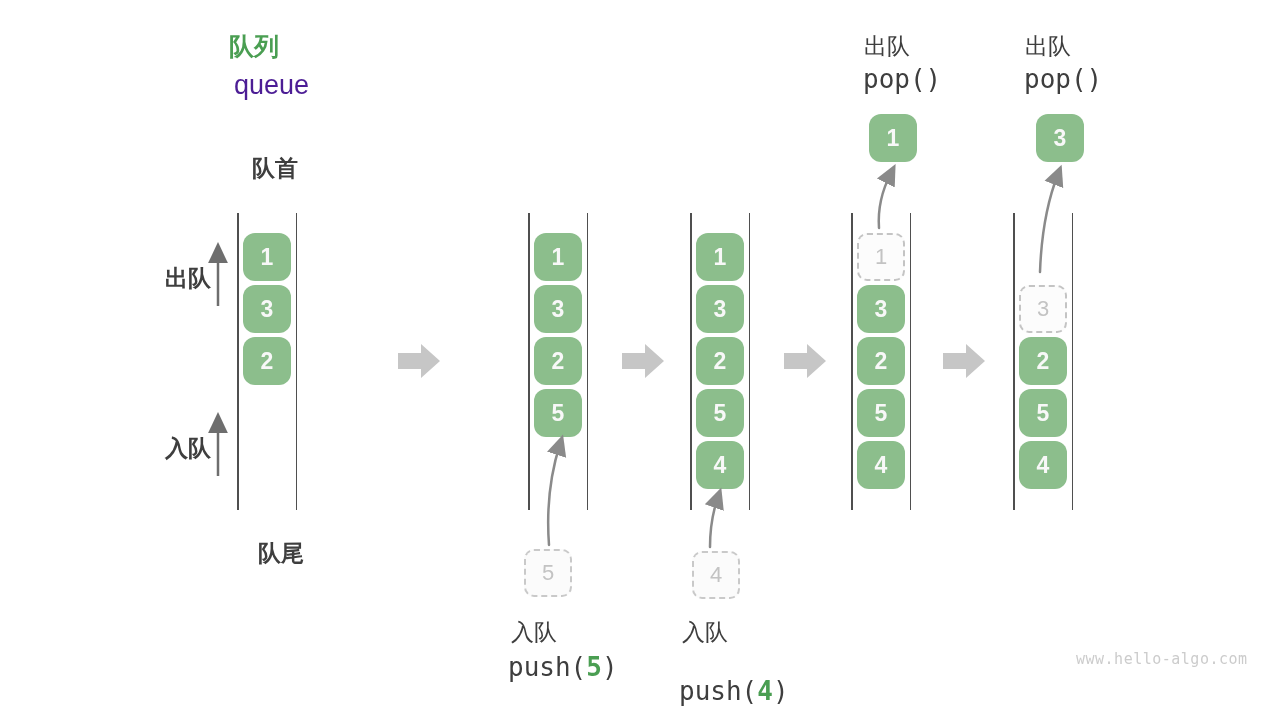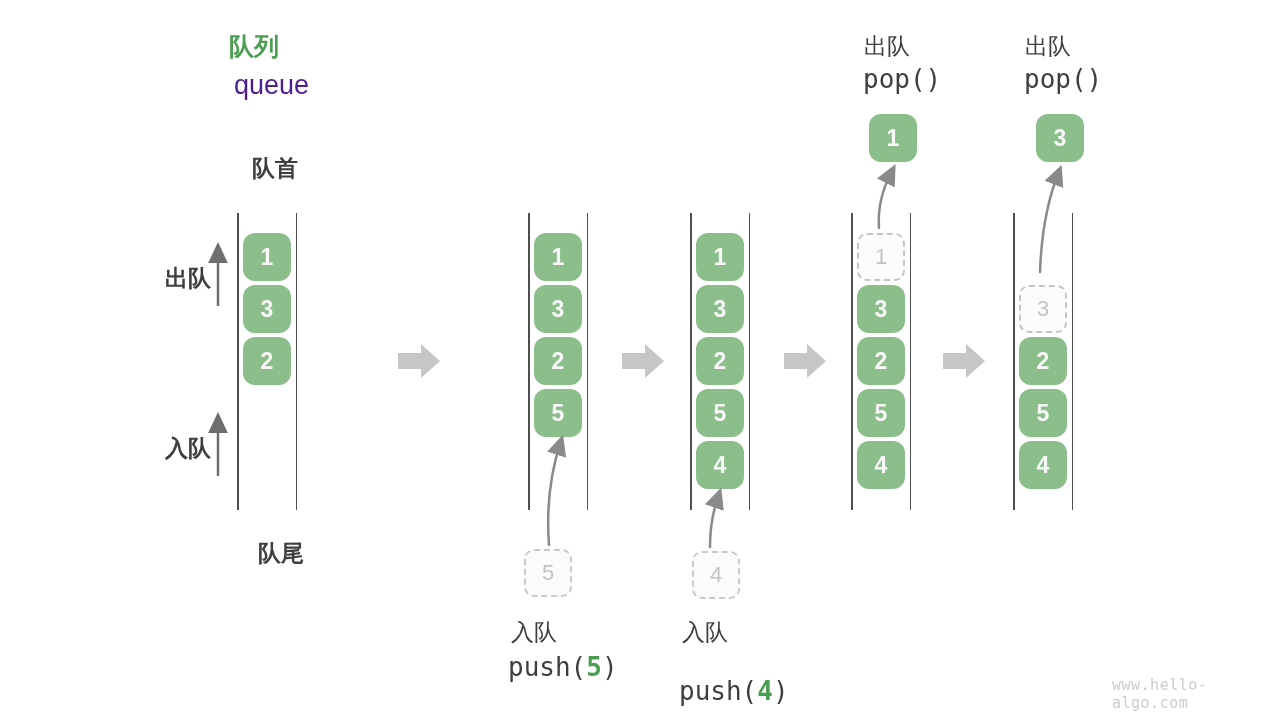--- a/index.html
+++ b/index.html
@@ -193,15 +193,15 @@
   </svg>
   <div class="queue-col" style="left:1013px; top:213px;">
     <div class="qline left"></div>
     <div class="qline right"></div>
     <div class="cell-ghost" style="top:72px;">3</div>
     <div class="cell" style="top:124px;">2</div>
     <div class="cell" style="top:176px;">5</div>
     <div class="cell" style="top:228px;">4</div>
   </div>
 
-  <div class="abs watermark" style="left:1076px; top:676px;margin-left:36px;">www.hello-algo.com</div>
+  <div class="abs watermark" style="left:1076px; top:650px;">www.hello-algo.com</div>
 
 </div>
 
 </body></html>

